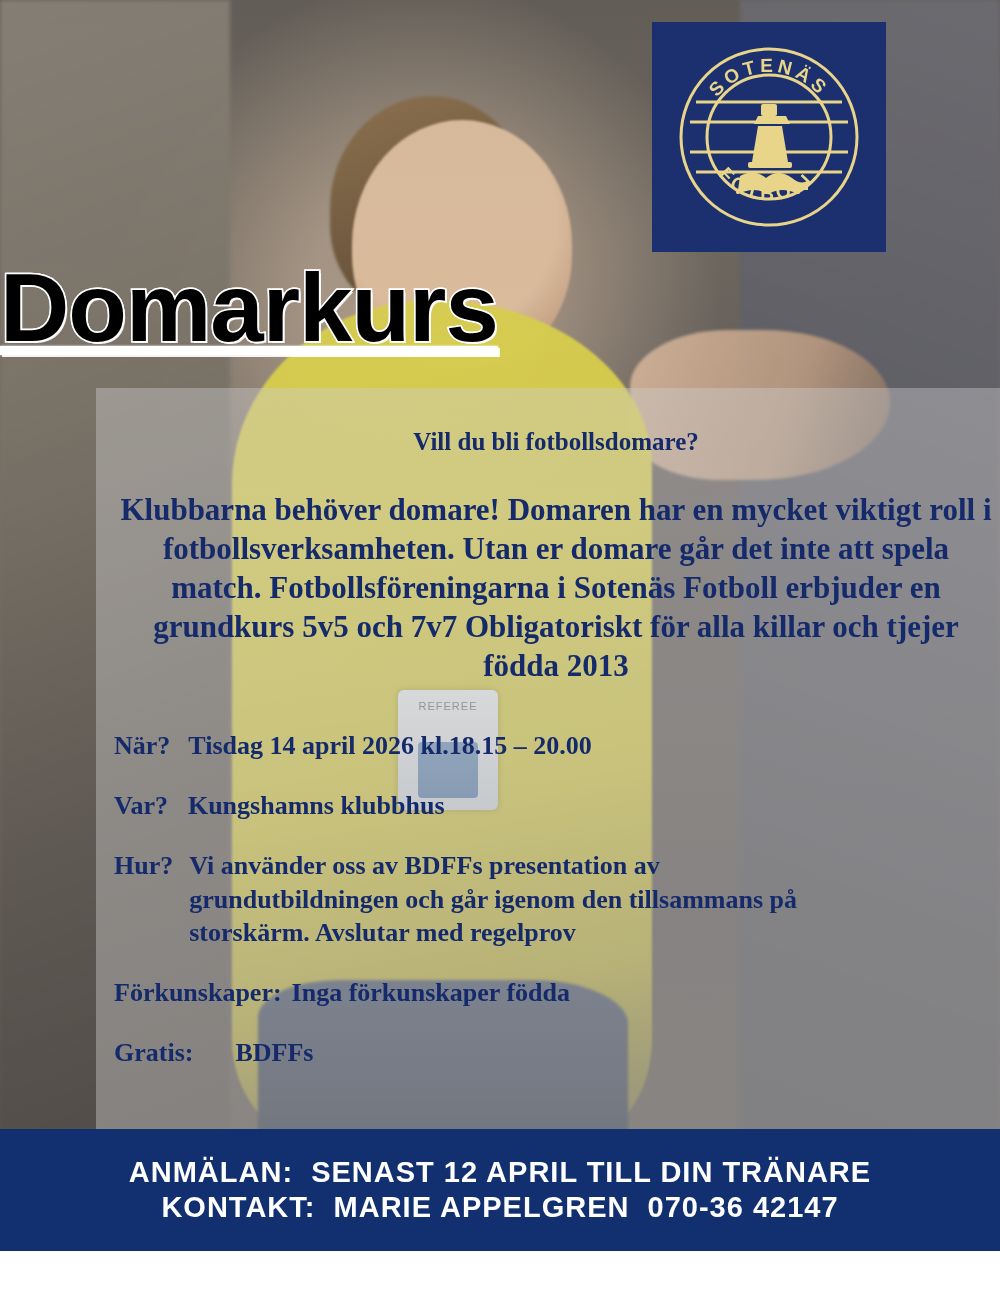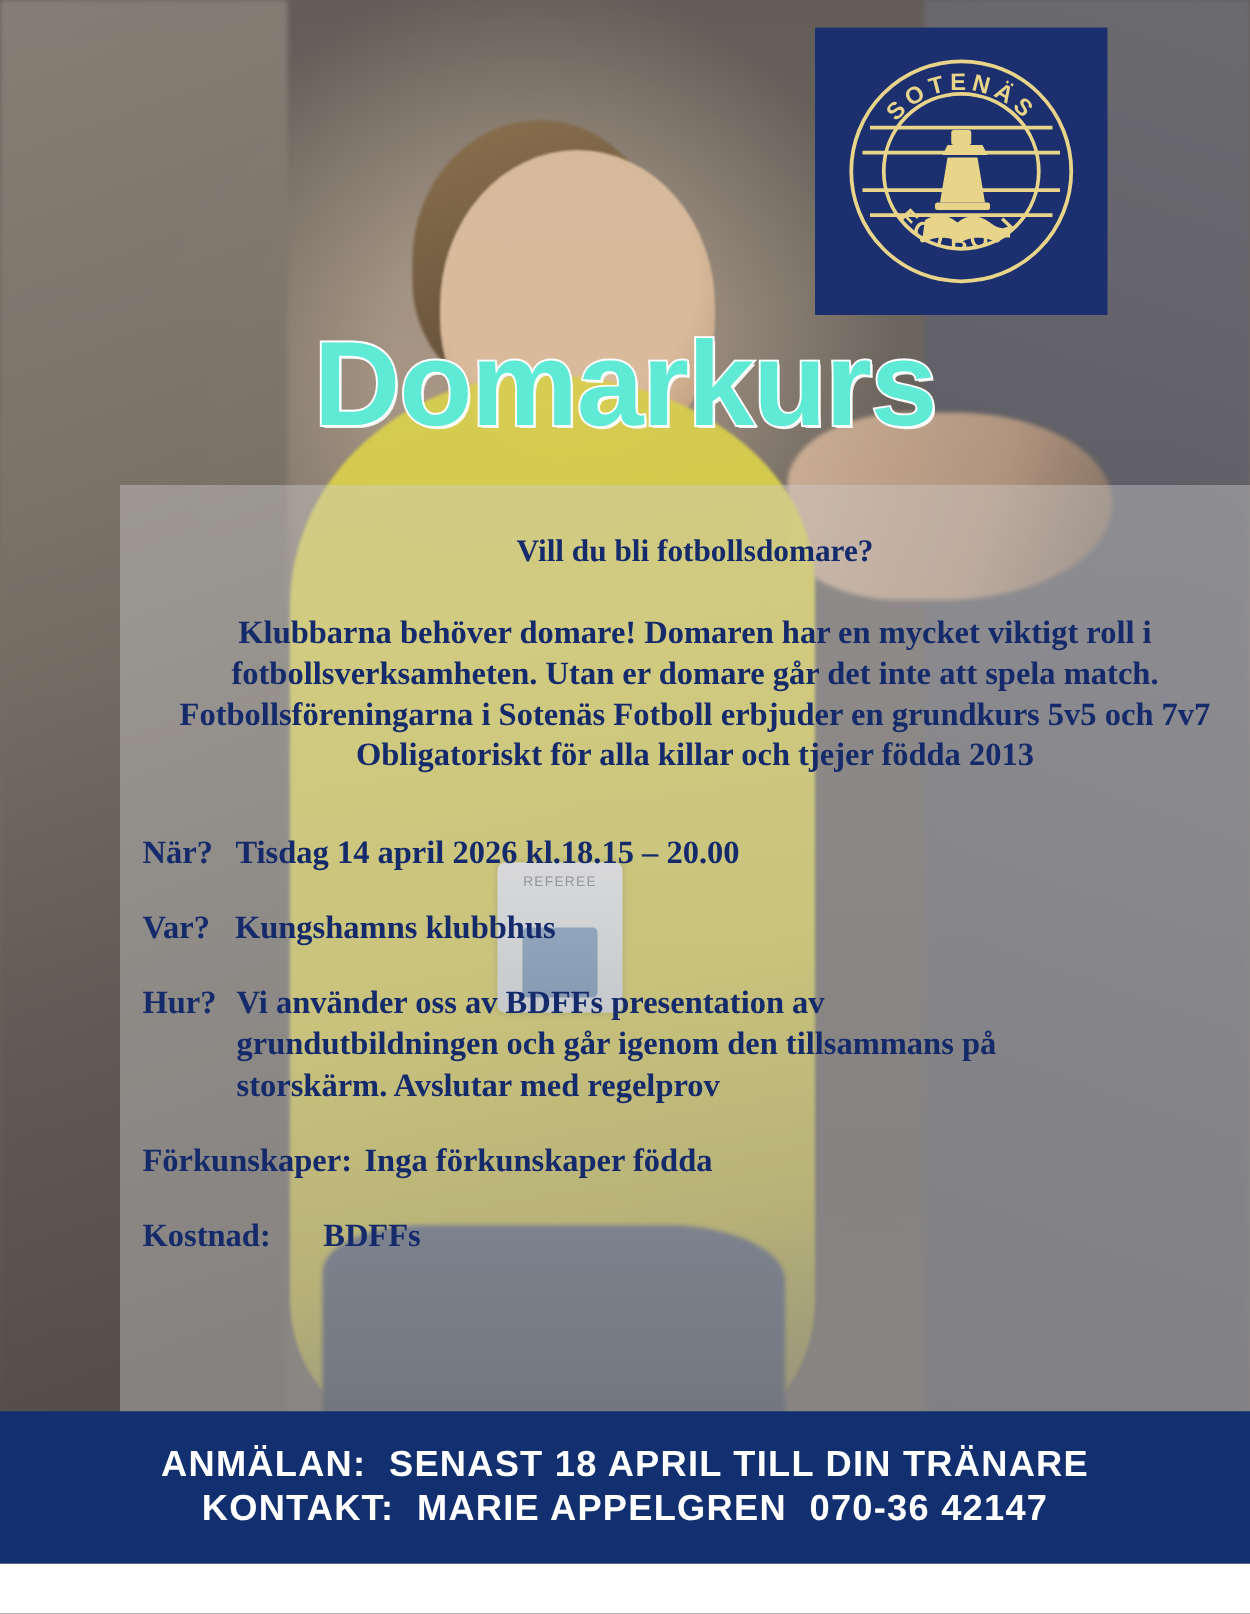--- a/index.html
+++ b/index.html
@@ -117,32 +117,33 @@
     background: #1c3070;
     display: flex;
     align-items: center;
     justify-content: center;
   }
 
   
   .title {
     position: absolute;
     left: 0; right: 0; top: 258px;
-    text-align: center;
+    text-align: left;
     font-family: "Liberation Sans", sans-serif;
     font-weight: bold;
     font-size: 96px;
     line-height: 1.05;
-    color: #5eead4;
+    color: #000000;
     letter-spacing: -1px;
     -webkit-text-stroke: 3px #ffffff;
     paint-order: stroke fill;
     text-shadow:
       0 0 2px #ffffff,
       2px 2px 0 rgba(255,255,255,.9);
+    text-decoration: underline;
   }
 
   
   .panel {
     position: absolute;
     left: 96px; top: 388px;
     width: 920px; height: 742px;
     background: rgba(206,206,206,0.42);
   }
 
@@ -151,21 +152,21 @@
     text-align: center;
     font-size: 25px;
     font-weight: bold;
     color: #152a6b;
     font-family: "Liberation Serif", serif;
   }
 
   .intro {
     margin: 34px 22px 0 22px;
     text-align: center;
-    font-size: 26px;
+    font-size: 31px;
     font-weight: bold;
     line-height: 1.26;
     color: #152a6b;
     font-family: "Liberation Serif", serif;
   }
 
   .rows {
     margin: 44px 0 0 18px;
   }
   .row {
@@ -285,26 +286,26 @@
         <span class="label">Hur?</span>
         <span style="width:16px"></span>
         <span class="value">Vi använder oss av BDFFs presentation av grundutbildningen och går igenom den tillsammans på storskärm. Avslutar med regelprov</span>
       </div>
       <div class="row">
         <span class="label">Förkunskaper:</span>
         <span style="width:10px"></span>
         <span class="value">Inga förkunskaper födda</span>
       </div>
       <div class="row">
-        <span class="label">Kostnad:</span>
+        <span class="label">Gratis:</span>
         <span style="width:42px"></span>
         <span class="value">BDFFs</span>
       </div>
     </div>
   </div>
 
   <div class="footer">
-    <div class="footer-line">ANMÄLAN:  SENAST 18 APRIL TILL DIN TRÄNARE</div>
+    <div class="footer-line">ANMÄLAN:  SENAST 12 APRIL TILL DIN TRÄNARE</div>
     <div class="footer-line">KONTAKT:  MARIE APPELGREN  070-36 42147</div>
   </div>
   <div class="bottom-strip"></div>
 
 </div>
 
 </body></html>

